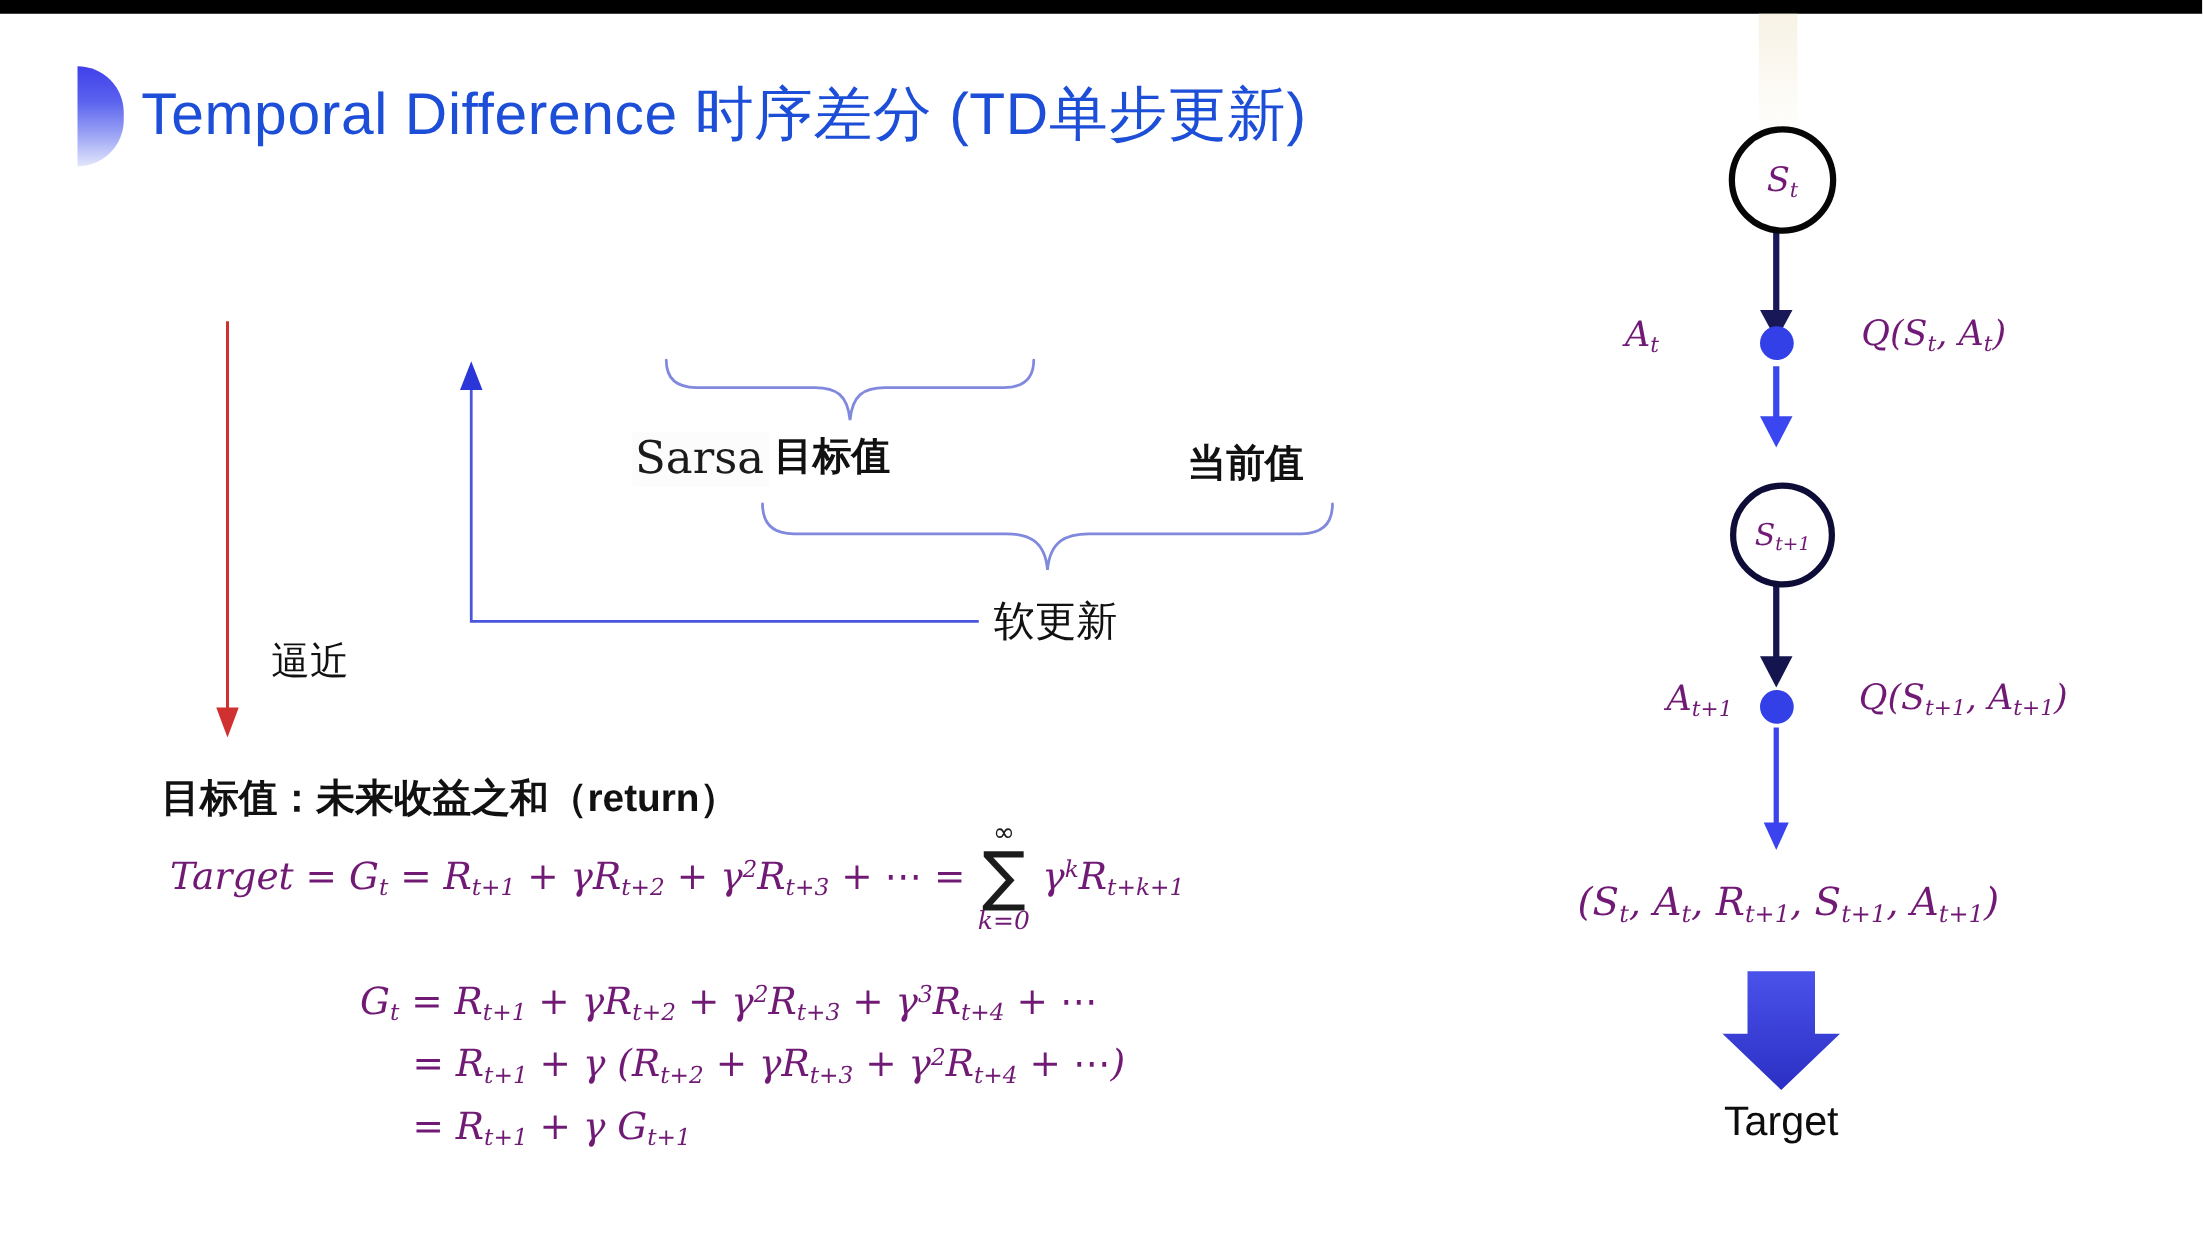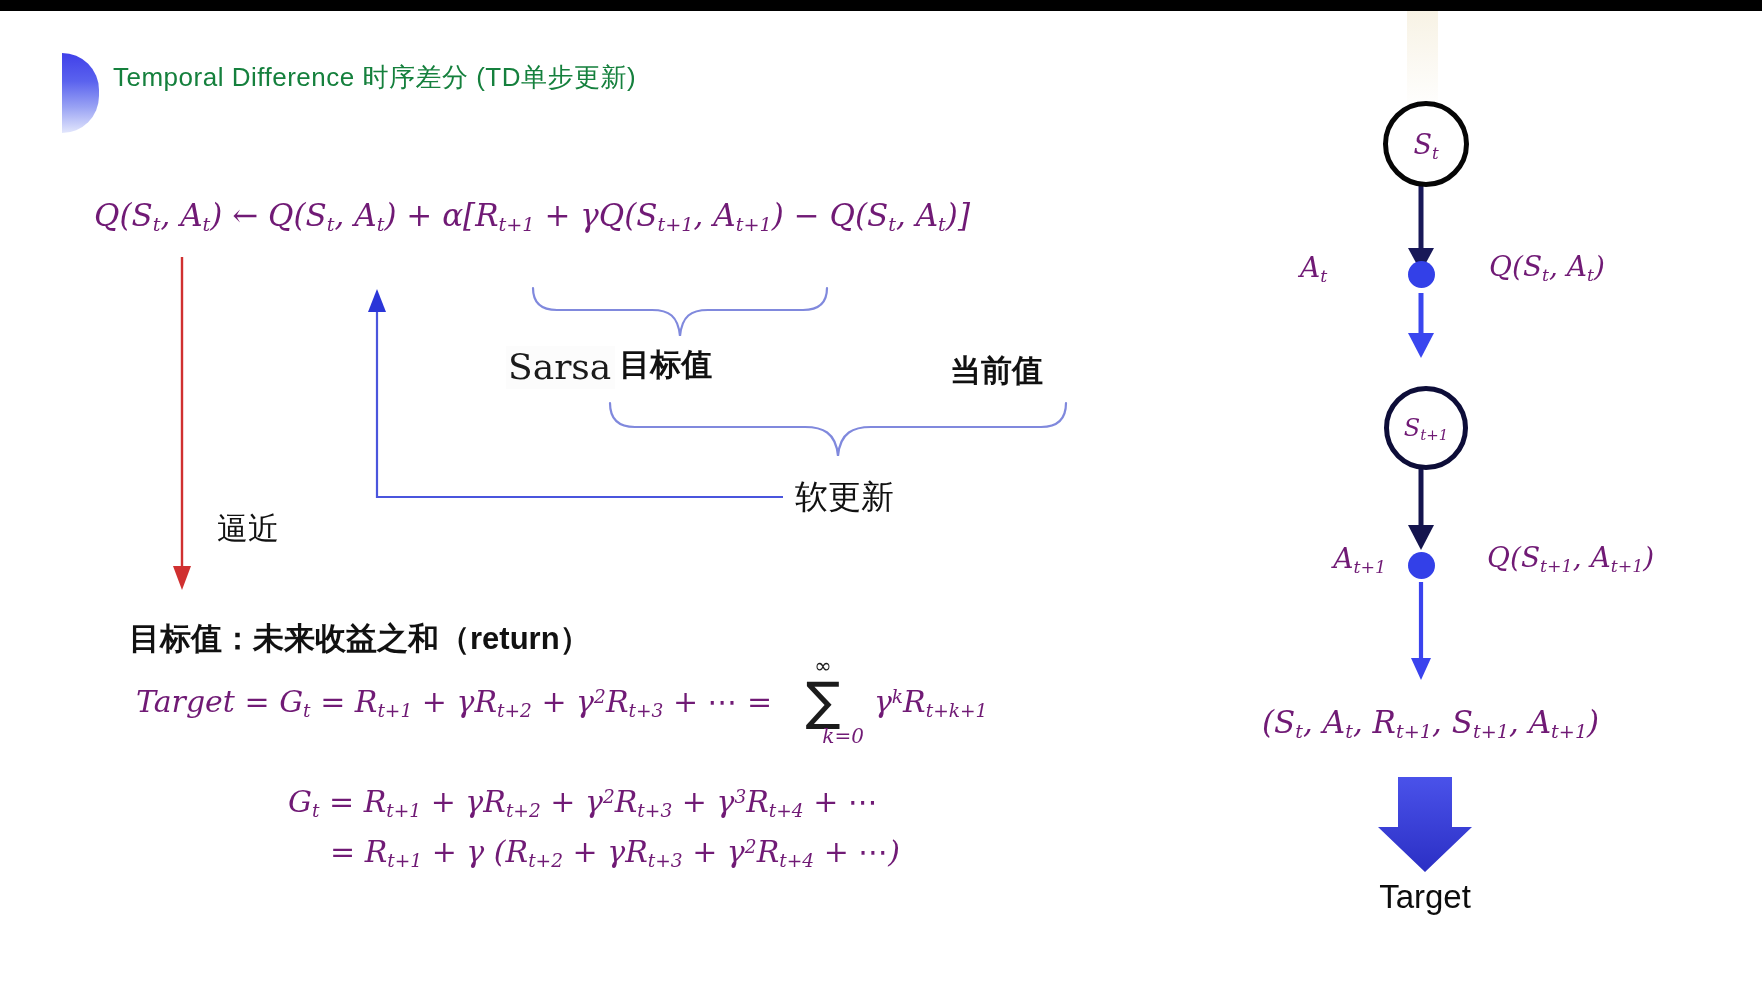--- a/index.html
+++ b/index.html
@@ -6,35 +6,35 @@
   .slide{position:relative;width:1762px;height:1000px;background:#ffffff;overflow:hidden;
          font-family:"Liberation Sans","DejaVu Sans",sans-serif;}
   .abs{position:absolute;}
   .zh{font-family:"Liberation Sans","DejaVu Sans",sans-serif;color:#111;}
   .math{font-family:"DejaVu Serif","DejaVu Sans",serif;font-style:italic;color:#701a75;white-space:nowrap;}
   .math sub{font-size:.62em;font-style:italic;vertical-align:-0.28em;line-height:0;}
   .math sup{font-size:.62em;font-style:italic;vertical-align:0.5em;line-height:0;}
   .top-bar{left:0;top:0;width:1762px;height:11px;background:#000;}
   .accent-disc{left:62px;top:53px;width:37px;height:80px;border-radius:0 40px 40px 0;
       background:linear-gradient(180deg,#4040e9 0%,#5a62ee 35%,#9aa3f4 68%,#e2e6fc 100%);}
-  .page-title{left:113px;top:60px;font-size:26px;color:#15803d;letter-spacing:.5px;white-space:nowrap;}
+  .page-title{left:113px;top:60px;font-size:47px;color:#1d4ed8;letter-spacing:.5px;white-space:nowrap;}
   .update-formula{left:94px;top:197px;font-size:31px;}
   .lbl-approach{left:217px;top:508px;font-size:31px;font-weight:500;}
   .lbl-softupdate{left:795px;top:475px;font-size:33px;font-weight:500;}
   .target-label{left:506px;top:344px;display:flex;align-items:flex-end;gap:4px;}
   .target-en{font-family:"DejaVu Serif",serif;font-style:normal;font-size:36px;color:#1b1b1b;background:#fcfcfc;padding:0 4px 2px 2px;}
   .target-zh{font-size:31px;font-weight:600;padding-bottom:3px;}
   .lbl-current{left:950px;top:350px;font-size:31px;font-weight:600;}
   .return-heading{left:129px;top:618px;font-size:31px;font-weight:700;white-space:nowrap;}
   .target-eq{left:136px;top:636px;height:130px;display:flex;align-items:center;gap:8px;}
   .target-eq .pre,.target-eq .suf{font-size:30px;}
   .sum-col{display:flex;flex-direction:column;align-items:center;line-height:1;margin:0 2px;}
   .sum-col .inf{font-size:21px;font-style:normal;font-family:"DejaVu Sans",sans-serif;color:#1b1b1b;}
   .sum-col .sigma{font-size:52px;font-style:normal;font-family:"DejaVu Sans",sans-serif;color:#1b1b1b;line-height:.95;}
-  .sum-col .low{font-size:20px;margin-left:40px;}
+  .sum-col .low{font-size:20px;}
   .gt-line{font-size:30px;}
   .g1{left:288px;top:784px;}
   .g2{left:330px;top:834px;}
   .g3{left:330px;top:884px;}
   .overlay{left:0;top:0;pointer-events:none;}
   .state-circle{border-radius:50%;background:#fff;display:flex;align-items:center;justify-content:center;}
   .st{left:1383px;top:101px;width:76px;height:76px;border:5px solid #060606;font-size:27px;}
   .st1{left:1384px;top:386px;width:74px;height:74px;border:5px solid #0d0d38;font-size:24px;}
   .action-dot{width:27px;height:27px;border-radius:50%;background:#3340e8;}
   .dot1{left:1408px;top:261px;}
@@ -51,21 +51,20 @@
 </head>
 <body>
 
 <div class="slide">
 
   <div class="abs top-bar"></div>
   <div class="abs streak"></div>
   <div class="abs accent-disc"></div>
   <div class="abs page-title">Temporal Difference 时序差分 (TD单步更新)</div>
 
-  <div class="abs math update-formula">Q(S<sub>t</sub>, A<sub>t</sub>) ← Q(S<sub>t</sub>, A<sub>t</sub>) + α[R<sub>t+1</sub> + γQ(S<sub>t+1</sub>, A<sub>t+1</sub>) − Q(S<sub>t</sub>, A<sub>t</sub>)]</div>
 
   <svg class="abs overlay" width="1762" height="1000" viewBox="0 0 1762 1000">
     <g>
       <line x1="182" y1="257" x2="182" y2="568" stroke="#d03030" stroke-width="2.4"></line>
       <polygon points="173,566 191,566 182,590" fill="#d03030"></polygon>
     </g>
     <g>
       <path d="M 377 309 L 377 497 L 783 497" fill="none" stroke="#4a55dd" stroke-width="2.2"></path>
       <polygon points="368,312 386,312 377,289" fill="#2b36d8"></polygon>
     </g>
@@ -112,20 +111,21 @@
     <span class="sum-col">
       <span class="inf">∞</span>
       <span class="sigma">∑</span>
       <span class="math low">k=0</span>
     </span>
     <span class="math suf">γ<sup>k</sup>R<sub>t+k+1</sub></span>
   </div>
 
   <div class="abs math gt-line g1">G<sub>t</sub> = R<sub>t+1</sub> + γR<sub>t+2</sub> + γ<sup>2</sup>R<sub>t+3</sub> + γ<sup>3</sup>R<sub>t+4</sub> + ⋯</div>
   <div class="abs math gt-line g2">= R<sub>t+1</sub> + γ (R<sub>t+2</sub> + γR<sub>t+3</sub> + γ<sup>2</sup>R<sub>t+4</sub> + ⋯)</div>
+  <div class="abs math gt-line g3">= R<sub>t+1</sub> + γ G<sub>t+1</sub></div>
 
   <div class="abs state-circle st math">
     <span>S<sub>t</sub></span>
   </div>
   <div class="abs action-dot dot1"></div>
   <div class="abs math lbl-at">A<sub>t</sub></div>
   <div class="abs math lbl-qt">Q(S<sub>t</sub>, A<sub>t</sub>)</div>
 
   <div class="abs state-circle st1 math">
     <span>S<sub>t+1</sub></span>

